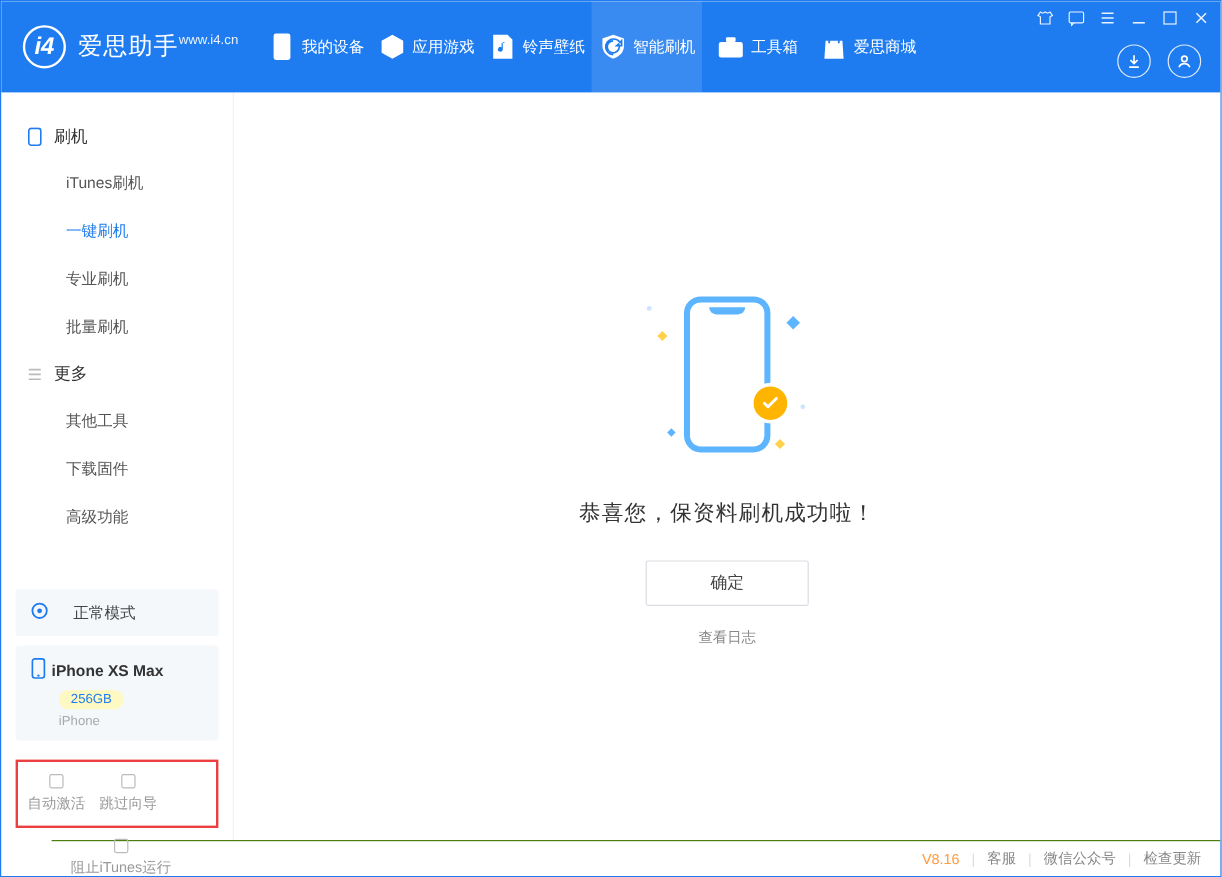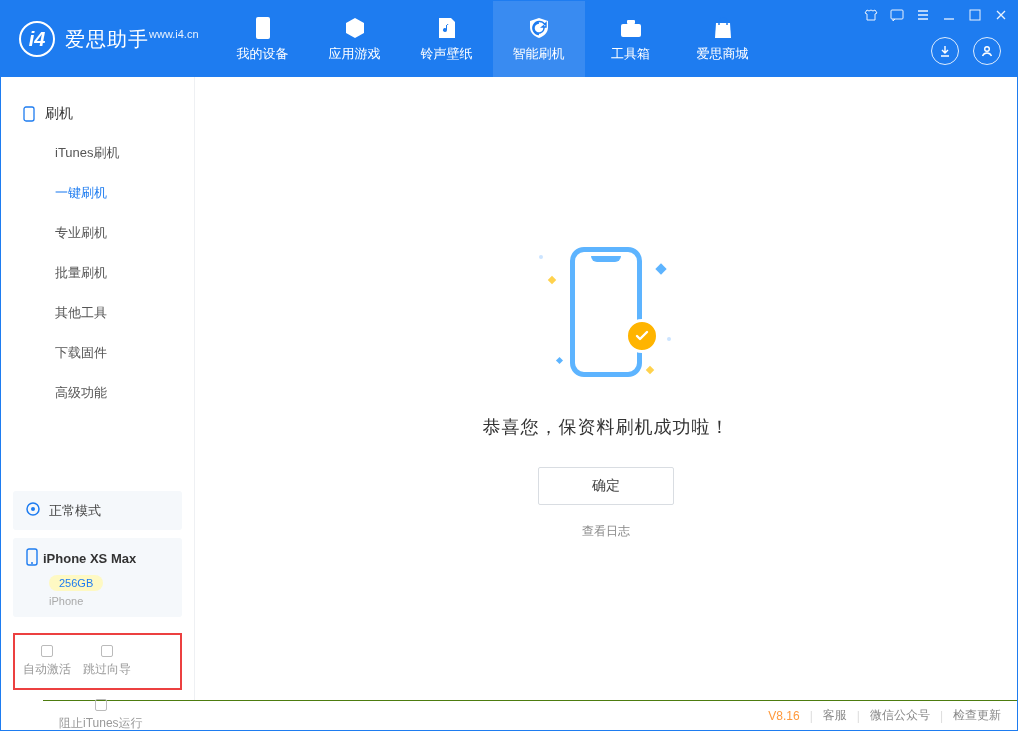--- a/index.html
+++ b/index.html
@@ -7,40 +7,40 @@
 
 
 .header { height: 76px; background: linear-gradient(to bottom, #1e7cf0, #1e7cf0); display: flex; align-items: stretch; color: #fff; position: relative; }
 .logo-area { display: flex; align-items: center; padding: 0 18px; gap: 10px; }
 .logo-circle { width: 36px; height: 36px; border: 2.5px solid #fff; border-radius: 50%; display: flex; align-items: center; justify-content: center; font-size: 20px; font-weight: bold; font-style: italic; }
 .logo-text { display: flex; line-height: 1.1; }
 .logo-title { font-size: 20px; font-weight: 500; letter-spacing: 1px; }
 .logo-sub { font-size: 11px; opacity: 0.9; }
 
 .nav-tabs { display: flex; align-items: stretch; }
-.nav-tab { width: 92px; display: flex; flex-direction: column; align-items: center; justify-content: center; gap: 4px; cursor: pointer; font-size: 13px; position: relative; }
+.nav-tab { width: 92px; display: flex; flex-direction: row; align-items: center; justify-content: center; gap: 4px; cursor: pointer; font-size: 13px; position: relative; }
 .nav-tab.active { background: rgba(255,255,255,0.12); }
 .nav-tab .icon { width: 26px; height: 26px; display: flex; align-items: center; justify-content: center; }
 .nav-tab svg { fill: #fff; }
 
 .titlebar-icons { position: absolute; top: 6px; right: 8px; display: flex; gap: 10px; align-items: center; }
 .titlebar-icons .tb { width: 16px; height: 16px; display: flex; align-items: center; justify-content: center; cursor: pointer; opacity: 0.9; }
 .header-right-icons { position: absolute; right: 16px; bottom: 12px; display: flex; gap: 14px; }
 .circ-btn { width: 28px; height: 28px; border: 1.6px solid rgba(255,255,255,0.85); border-radius: 50%; display: flex; align-items: center; justify-content: center; cursor: pointer; }
 
 
 .body { display: flex; height: calc(731px - 76px - 30px - 2px); }
 .sidebar { width: 194px; border-right: 1px solid #eef0f3; display: flex; flex-direction: column; }
 .side-top { flex: 1; padding-top: 18px; overflow: hidden; }
 .side-group-h { display: flex; align-items: center; gap: 8px; padding: 10px 20px; font-size: 14px; color: #333; font-weight: 500; }
 .side-group-h .gicon { width: 16px; height: 16px; display: flex; align-items: center; justify-content: center; }
 .side-item { padding: 11px 20px 11px 54px; font-size: 13px; color: #555; cursor: pointer; }
 .side-item.active { color: #1e7cf0; }
 
-.side-status { margin: 8px 12px; background: #f5f8fb; border-radius: 3px; padding: 10px 12px; display: flex; align-items: center; gap: 8px; font-size: 13px; color: #444; }
+.side-status { margin: 8px 12px; background: #f5f8fb; border-radius: 3px; padding: 10px 12px; display: flex; align-items: center; gap: 20px; font-size: 13px; color: #444; }
 .side-device { margin: 0 12px 10px 12px; background: #f5f8fb; border-radius: 3px; padding: 10px 12px; }
 .dev-row1 { display: flex; align-items: center; gap: 4px; font-size: 13px; color: #333; font-weight: 600; }
 .dev-badge { display: inline-block; font-size: 11px; color: #1e7cf0; background: #fef9c3; border-radius: 10px; padding: 2px 10px; margin-top: 6px; margin-left: 24px; }
 .dev-sub { font-size: 11px; color: #aaa; margin-left: 24px; margin-top: 4px; }
 
 .side-checks { border: 2px solid #ec4040; margin: 6px 12px 10px 12px; padding: 10px 8px; display: flex; gap: 12px; align-items: center; }
 .chk { display: flex; align-items: center; gap: 4px; font-size: 12px; color: #999; flex-direction: column; }
 .chk-box { width: 12px; height: 12px; border: 1px solid #bbb; border-radius: 2px; }
 
 
@@ -189,20 +189,28 @@
               <rect x="2" y="1" width="10" height="14" rx="2" fill="none" stroke="#1e7cf0" stroke-width="1.3"></rect>
             </svg>
           </span>
         <span>刷机</span>
       </div>
       <div class="side-item">iTunes刷机</div>
       <div class="side-item active">一键刷机</div>
       <div class="side-item">专业刷机</div>
       <div class="side-item">批量刷机</div>
 
+      <div class="side-group-h">
+        <span class="gicon">
+            <svg width="14" height="14" viewBox="0 0 14 14">
+              <path d="M2 3h10M2 7h10M2 11h10" stroke="#bbb" stroke-width="1.3"></path>
+            </svg>
+          </span>
+        <span>更多</span>
+      </div>
       <div class="side-item">其他工具</div>
       <div class="side-item">下载固件</div>
       <div class="side-item">高级功能</div>
     </div>
 
     <div class="side-status">
       <span><svg width="16" height="16" viewBox="0 0 16 16">
             <circle cx="8" cy="8" r="6" fill="none" stroke="#1e7cf0" stroke-width="1.5"></circle>
             <circle cx="8" cy="8" r="2" fill="#1e7cf0"></circle>
           </svg></span>

